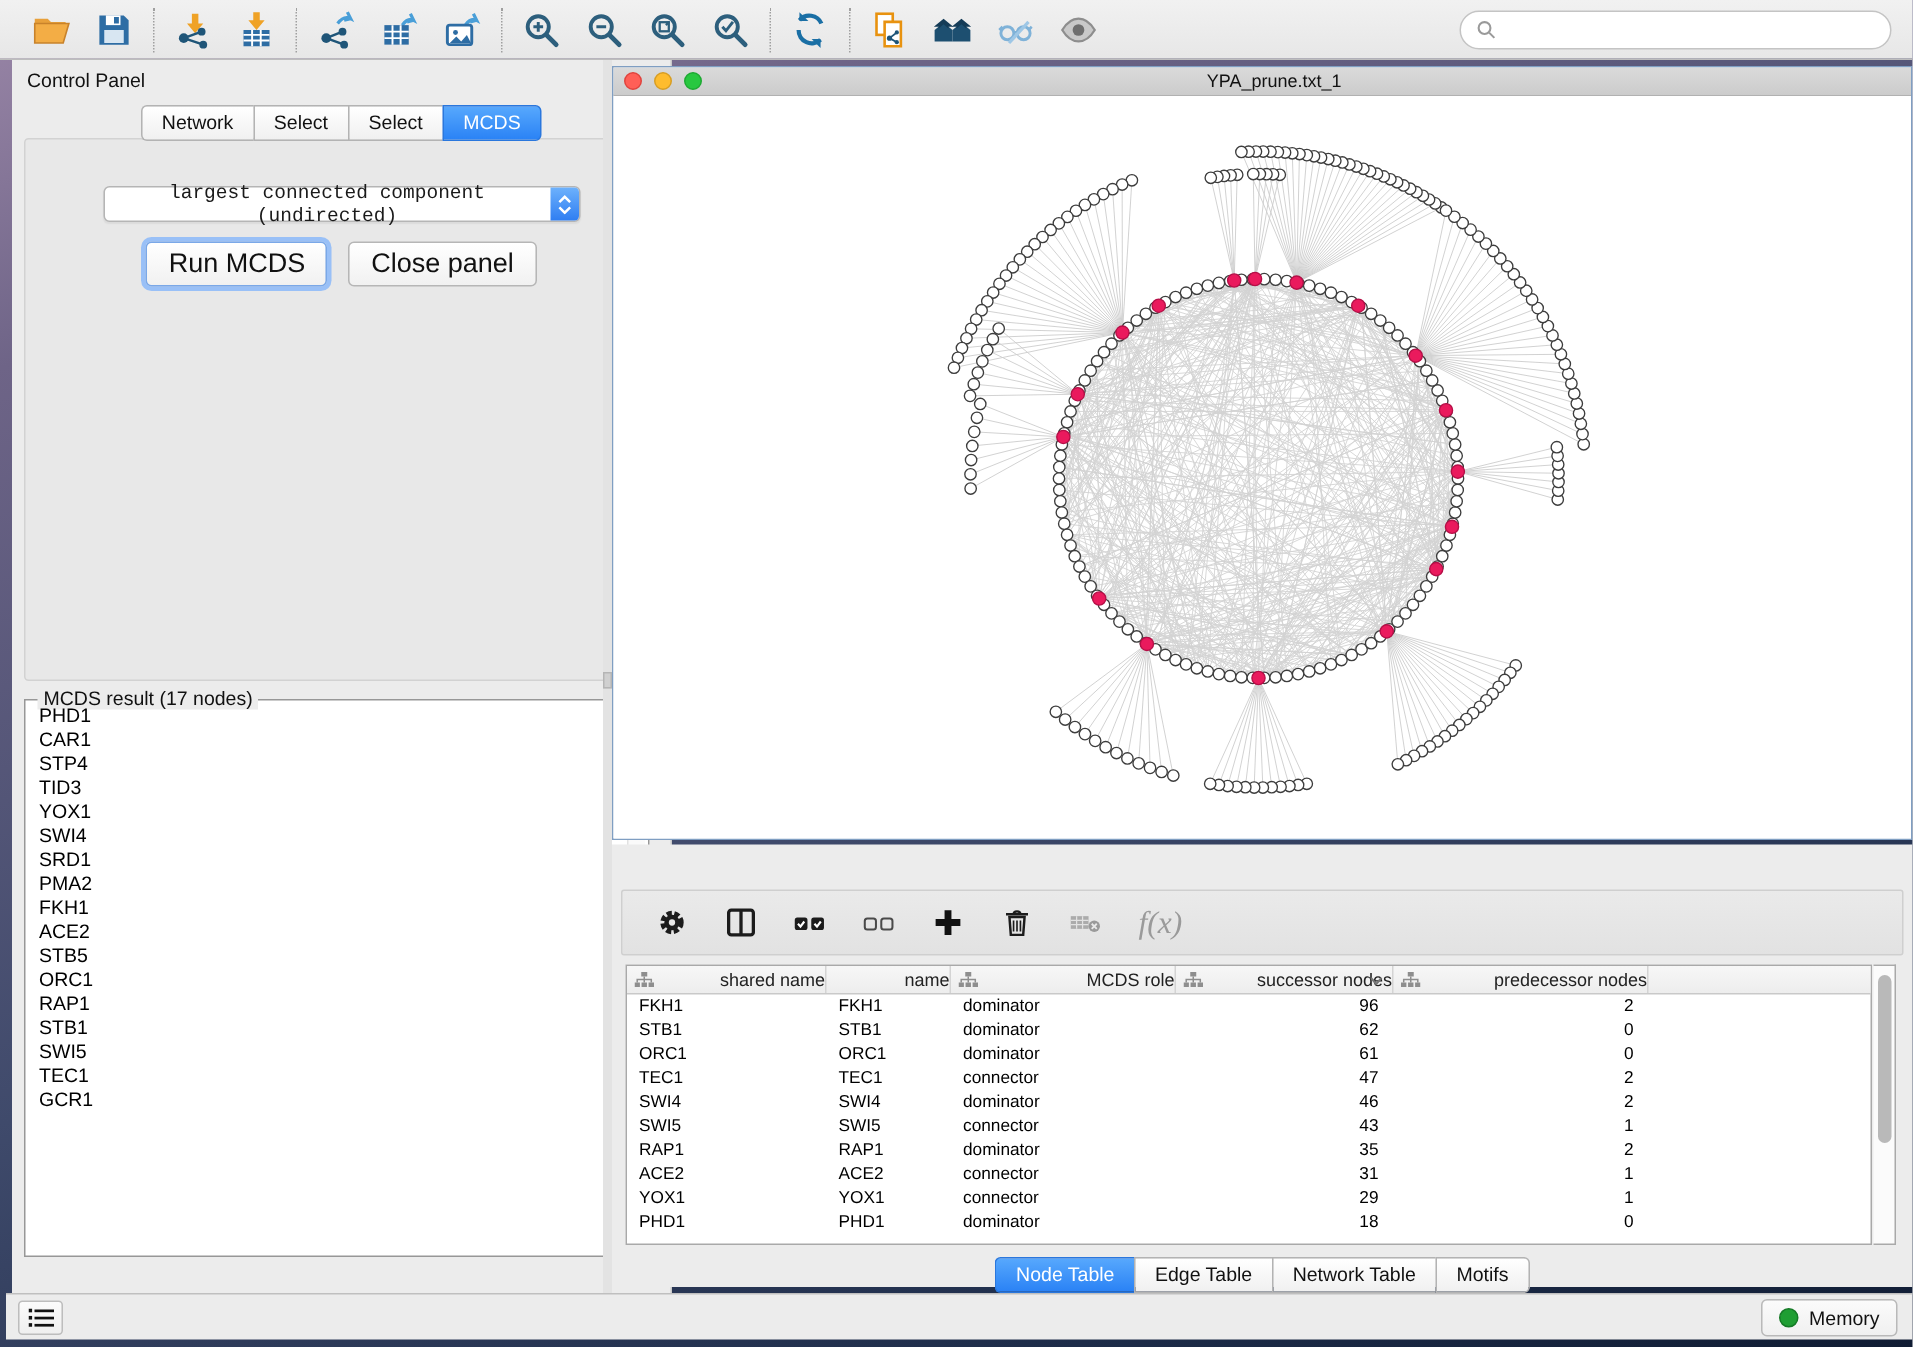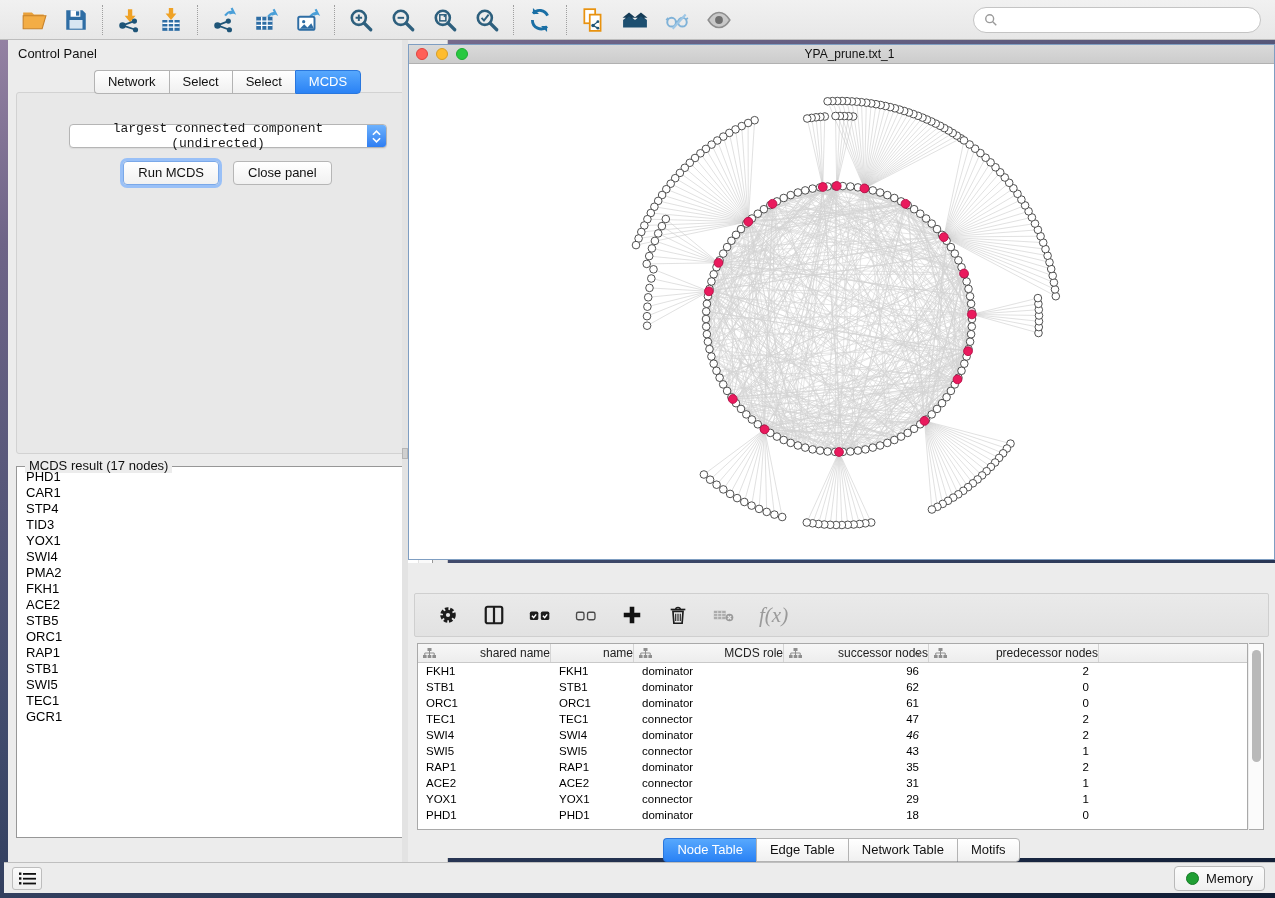--- a/index.html
+++ b/index.html
@@ -40,21 +40,21 @@
     background:#e8e8e8; border:1px solid #d2d2d2; border-radius:3px; padding-top:22px; }
   #opt-label { text-align:center; font-size:13px; color:#111; }
   #criterion-select { margin:9px auto 0; width:318px; height:24px; background:#fff;
     border:1px solid #b5b5b5; border-radius:4px; display:flex; align-items:center; cursor:pointer;
     box-shadow:0 1px 1px rgba(0,0,0,.06); }
   #criterion-select .sel-text { flex:1; text-align:center; font-size:13px;font-family:Liberation Mono, monospace; }
   .stepper { width:19px; height:22px; margin:0; border-radius:0 3px 3px 0;
     background:linear-gradient(#6db1fc,#2f7ef2); display:flex; flex-direction:column; align-items:center; justify-content:center; gap:1px; }
   .stepper svg { width:9px; height:6px; }
   .btn-row { display:flex; justify-content:center; gap:14px; margin-top:13px; }
-  .mac-btn { padding:3px 14px 4px; font-size:13px; background:linear-gradient(#ffffff,#f1f1f1);
+  .mac-btn { padding:3px 14px 4px; font-size:18px; background:linear-gradient(#ffffff,#f1f1f1);
     border:1px solid #b6b6b6; border-radius:4px; cursor:pointer; color:#111; }
   .mac-btn.focused { box-shadow:0 0 0 3px rgba(110,170,255,.65); border-color:#7aa8e8; }
   #mcds-result { position:absolute; left:8px; right:14px; top:426px; height:372px;
     border:1px solid #979797; background:#fff; }
   #mcds-legend { position:absolute; top:-9px; left:8px; background:#ececec; padding:0 4px; font-size:13px; color:#111; }
   #mcds-list { position:absolute; inset:2px 14px 2px 2px; overflow:hidden; }
   .mcds-item { font-size:13px; line-height:16px; padding-left:7px; color:#000; }
   #mcds-scroll { position:absolute; top:2px; right:2px; bottom:2px; width:12px; background:#fafafa; border-left:1px solid #e2e2e2; }
   
   #v-splitter { position:absolute; left:402px; top:40px; width:6px; height:822px; background:#e3e3e3; cursor:col-resize; }
@@ -283,20 +283,21 @@
   </div>
   <div id="mcds-result">
     <span id="mcds-legend">MCDS result (17 nodes)</span>
     <div id="mcds-list">
         <div class="mcds-item">PHD1</div>
         <div class="mcds-item">CAR1</div>
         <div class="mcds-item">STP4</div>
         <div class="mcds-item">TID3</div>
         <div class="mcds-item">YOX1</div>
         <div class="mcds-item">SWI4</div>
+        <div class="mcds-item">SRD1</div>
         <div class="mcds-item">PMA2</div>
         <div class="mcds-item">FKH1</div>
         <div class="mcds-item">ACE2</div>
         <div class="mcds-item">STB5</div>
         <div class="mcds-item">ORC1</div>
         <div class="mcds-item">RAP1</div>
         <div class="mcds-item">STB1</div>
         <div class="mcds-item">SWI5</div>
         <div class="mcds-item">TEC1</div>
         <div class="mcds-item">GCR1</div>
@@ -1437,21 +1438,21 @@
           <div class="nt-cell txt" style="width: 133px;">TEC1</div>
           <div class="nt-cell txt" style="width: 83px;">TEC1</div>
           <div class="nt-cell txt" style="width: 150px;">connector</div>
           <div class="nt-cell num" style="width: 145px;">47</div>
           <div class="nt-cell num" style="width: 170px;">2</div>
         </div>
         <div class="nt-row">
           <div class="nt-cell txt" style="width: 133px;">SWI4</div>
           <div class="nt-cell txt" style="width: 83px;">SWI4</div>
           <div class="nt-cell txt" style="width: 150px;">dominator</div>
-          <div class="nt-cell num" style="width: 145px; font-style: italic;">46</div>
+          <div class="nt-cell num" style="width: 145px;">46</div>
           <div class="nt-cell num" style="width: 170px;">2</div>
         </div>
         <div class="nt-row">
           <div class="nt-cell txt" style="width: 133px;">SWI5</div>
           <div class="nt-cell txt" style="width: 83px;">SWI5</div>
           <div class="nt-cell txt" style="width: 150px;">connector</div>
           <div class="nt-cell num" style="width: 145px;">43</div>
           <div class="nt-cell num" style="width: 170px;">1</div>
         </div>
         <div class="nt-row">

